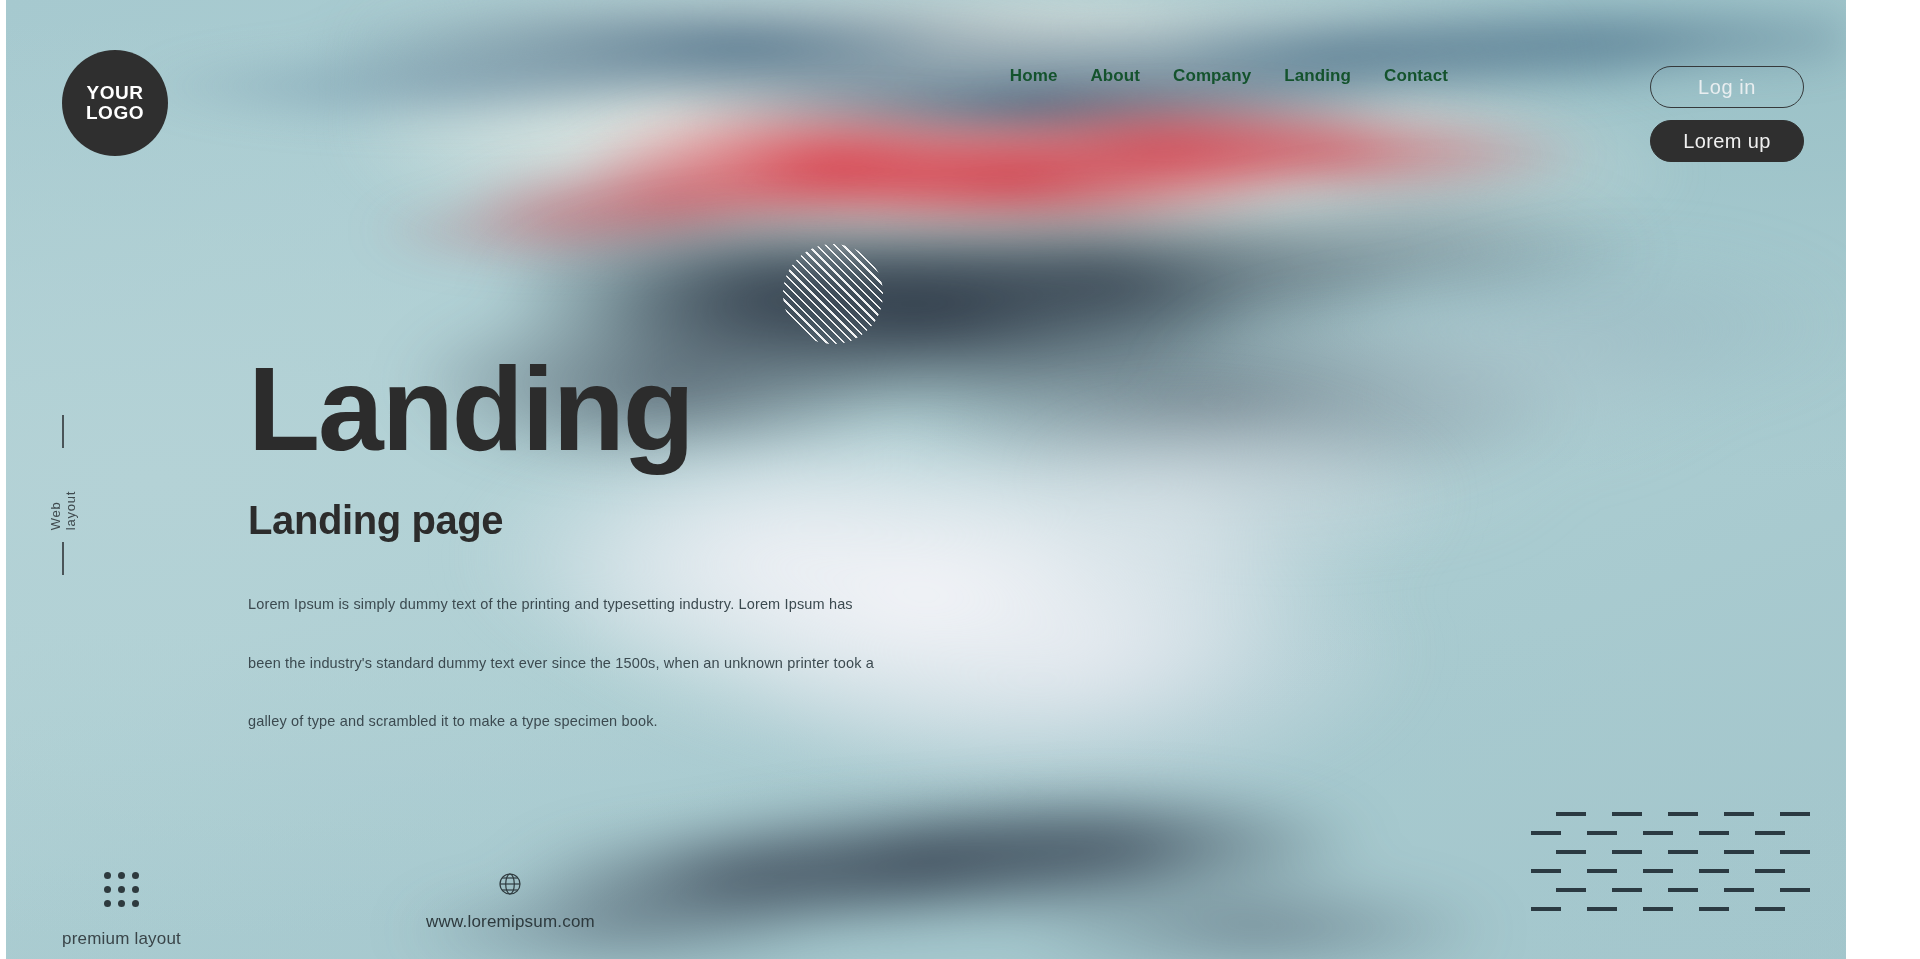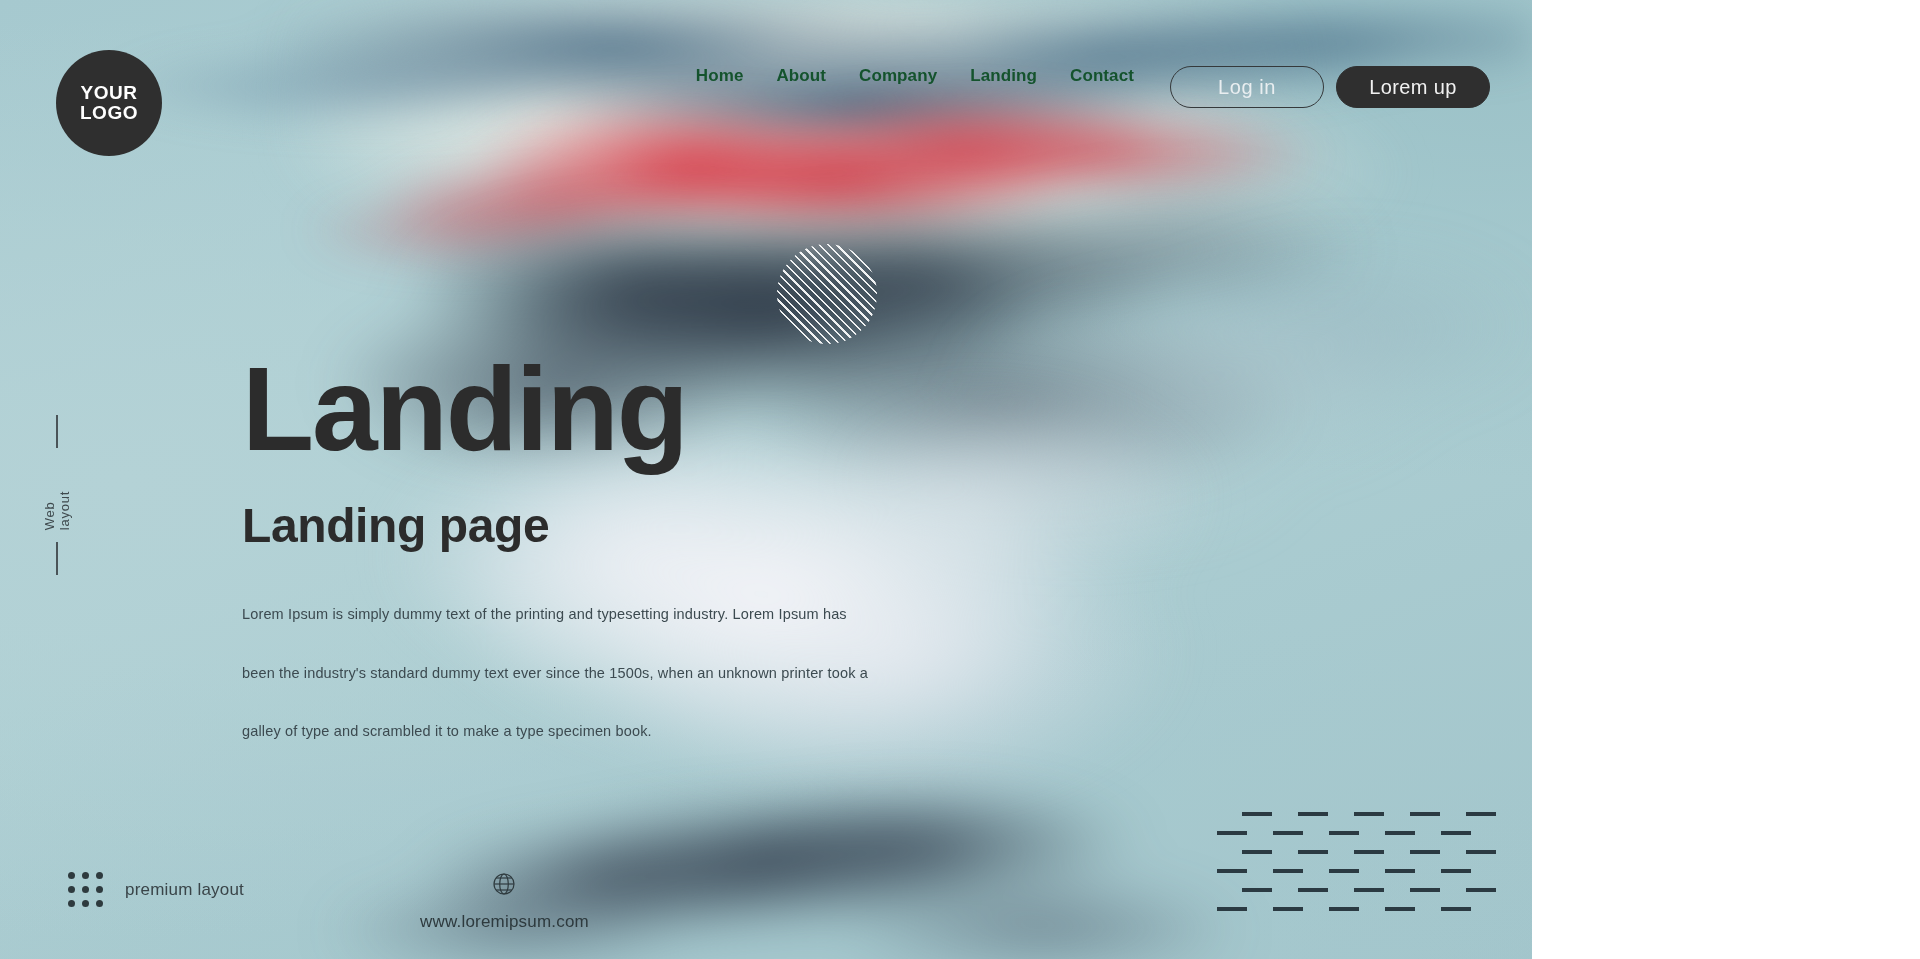--- a/index.html
+++ b/index.html
@@ -4,23 +4,24 @@
 <title>Creative Landing Page</title>
 <style>
   * { margin:0; padding:0; box-sizing:border-box; }
   html, body {
     width:1920px; height:959px;
     overflow:hidden;
     font-family:"Liberation Sans", sans-serif;
   }
   #stage {
     position:relative;
-    width:1532px; height:959px;
+    width:1840px; height:959px;
     background:#a9cbd1;
     overflow:hidden;
+    margin-left:6px;
   }
 
   
   .bg-layer { position:absolute; inset:0; pointer-events:none; }
 
   
   .bg-base {
     background:
       radial-gradient(120% 80% at 8% 50%, #b4d2d6 0%, rgba(180,210,214,0) 60%),
       radial-gradient(100% 70% at 97% 8%,  #9cc2c8 0%, rgba(156,194,200,0) 60%),
@@ -122,21 +123,21 @@
     z-index:30;
   }
   .nav-item {
     color:#14532d; font-size:17px; font-weight:700;
     text-decoration:none; white-space:nowrap; cursor:pointer;
     letter-spacing:0.1px;
   }
 
   .auth {
     position:absolute; top:66px; right:42px;
-    display:flex; gap:12px; align-items:center; z-index:30;
+    display:flex; gap:12px; align-items:center; z-index:30;flex-direction:column;
   }
   .btn {
     height:42px; border-radius:21px;
     display:flex; align-items:center; justify-content:center;
     font-size:20px; cursor:pointer; white-space:nowrap;
   }
   .btn-login {
     width:154px; border:1.6px solid #35393b;
     color:#e9eef0; background:transparent;
     letter-spacing:0.6px;
@@ -160,21 +161,21 @@
     margin:12px 0;
   }
 
   
   .hero { position:absolute; left:242px; top:350px; z-index:25; }
   .hero-title {
     font-size:118px; font-weight:700; color:#2c2c2c;
     line-height:1.0; letter-spacing:-2px;
   }
   .hero-sub {
-    font-size:48px; font-weight:700; color:#2c2c2c;
+    font-size:40px; font-weight:700; color:#2c2c2c;
     margin-top:30px; letter-spacing:-0.4px;
   }
   .hero-body { margin-top:54px; }
   .hero-body p {
     font-size:14.5px; color:#3c4a50;
     line-height:1; margin-bottom:44px;
     letter-spacing:0.15px;
   }
 
   
@@ -186,22 +187,22 @@
       45deg,
       rgba(255,255,255,0.92) 0px,
       rgba(255,255,255,0.92) 1.6px,
       rgba(255,255,255,0) 1.6px,
       rgba(255,255,255,0) 6.2px
     );
   }
 
   
   .footer-premium {
-    position:absolute; left:68px; top:872px;
-    display:flex; align-items:center; gap:22px; z-index:30;
+    position:absolute; left:56px; top:872px;
+    display:flex; align-items:center; gap:22px; z-index:30;flex-direction:column;
   }
   .dotgrid { display:grid; grid-template-columns:repeat(3,7px); gap:7px; }
   .dotgrid i { width:7px; height:7px; border-radius:50%; background:#2e3a3e; display:block; }
   .footer-premium .lbl { font-size:17px; color:#3a4549; letter-spacing:0.2px; }
 
   .footer-site {
     position:absolute; left:420px; top:872px;
     display:flex; align-items:center; gap:12px; z-index:30;flex-direction:column;
   }
   .footer-site .lbl { font-size:17px; color:#2e3a3e; letter-spacing:0.2px; }

